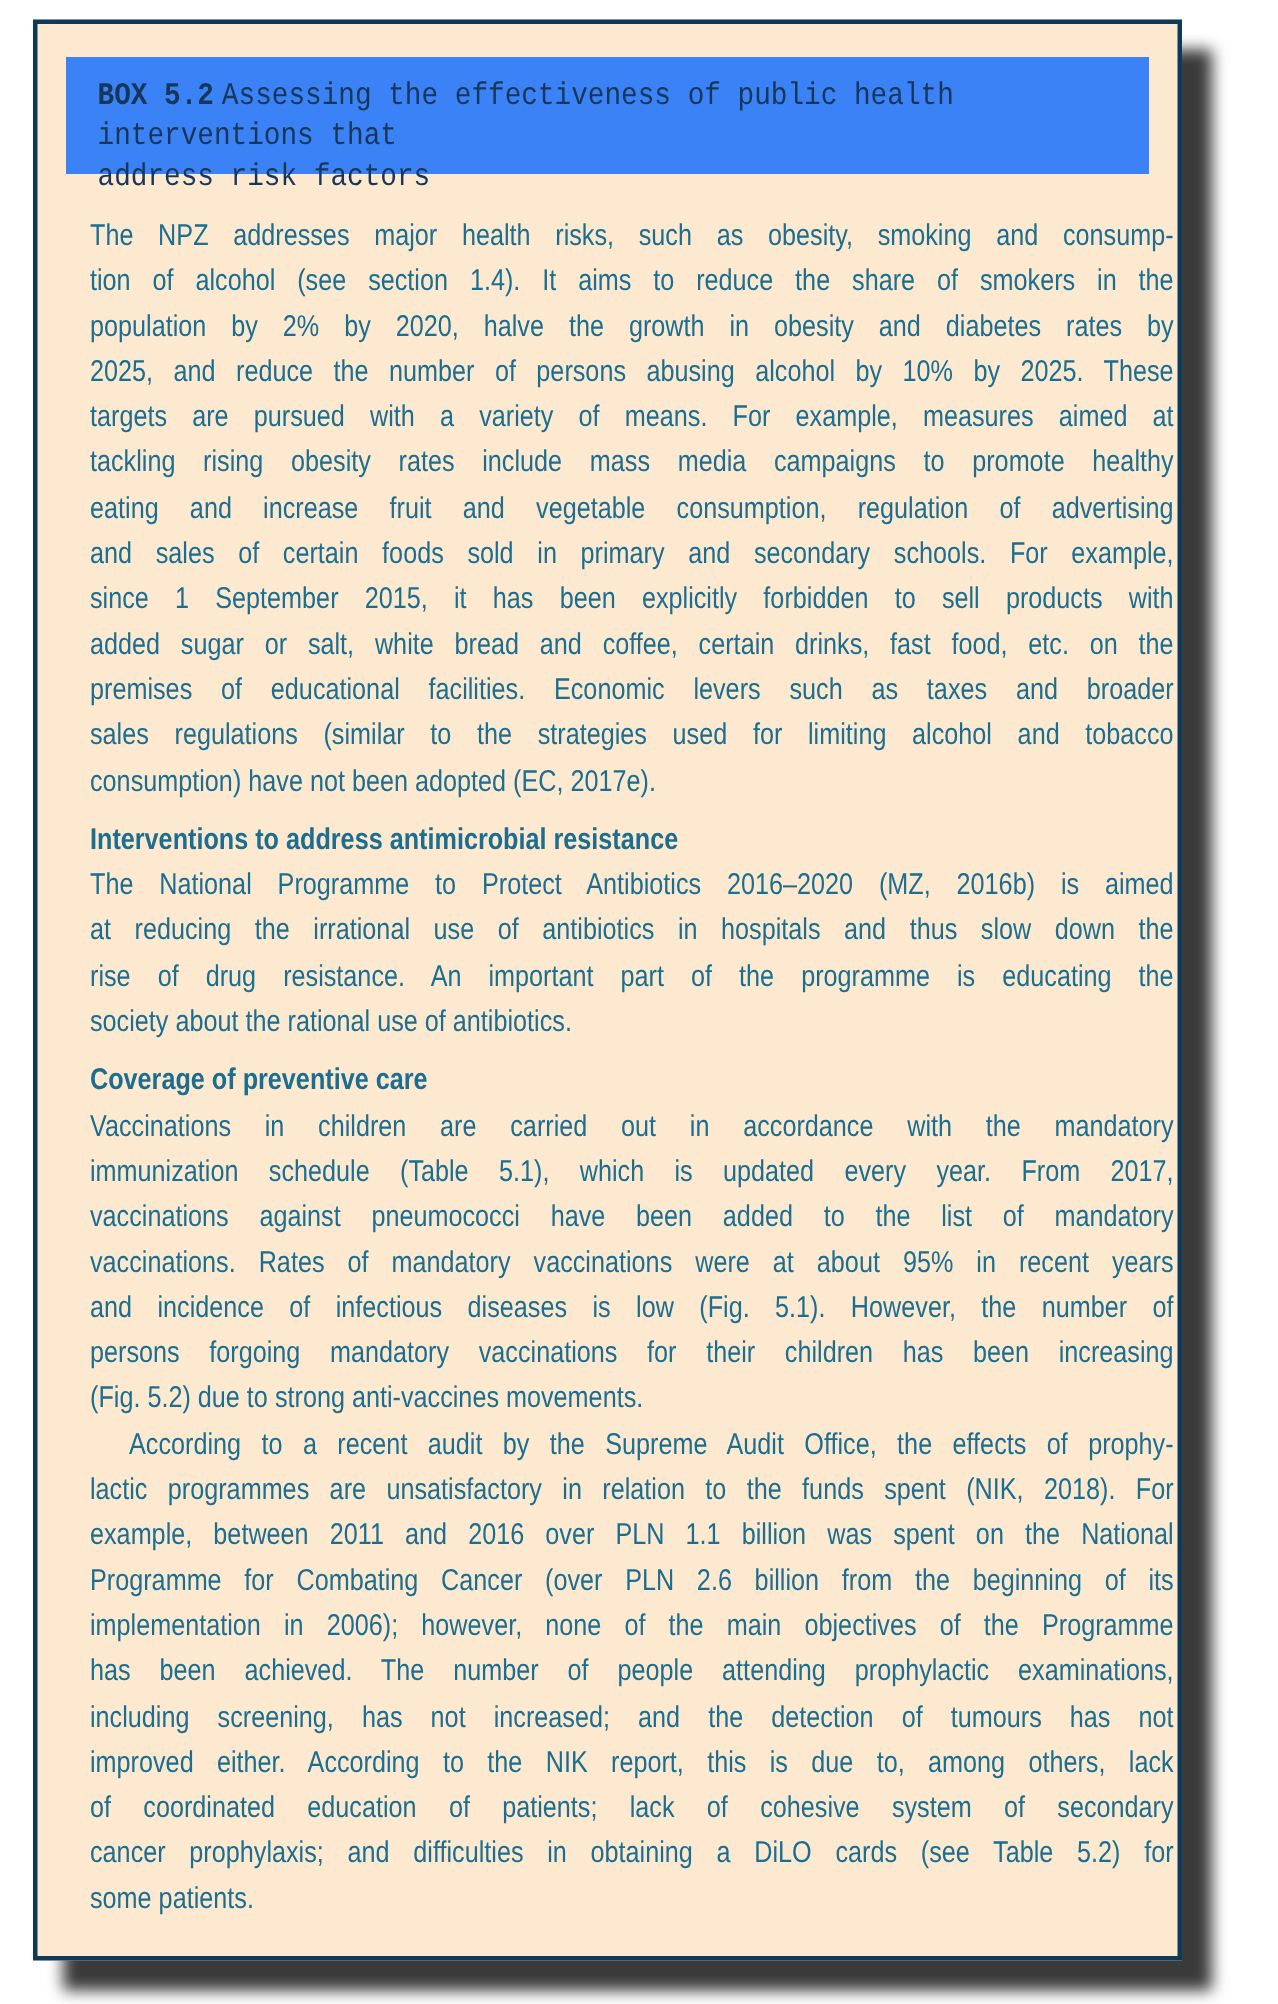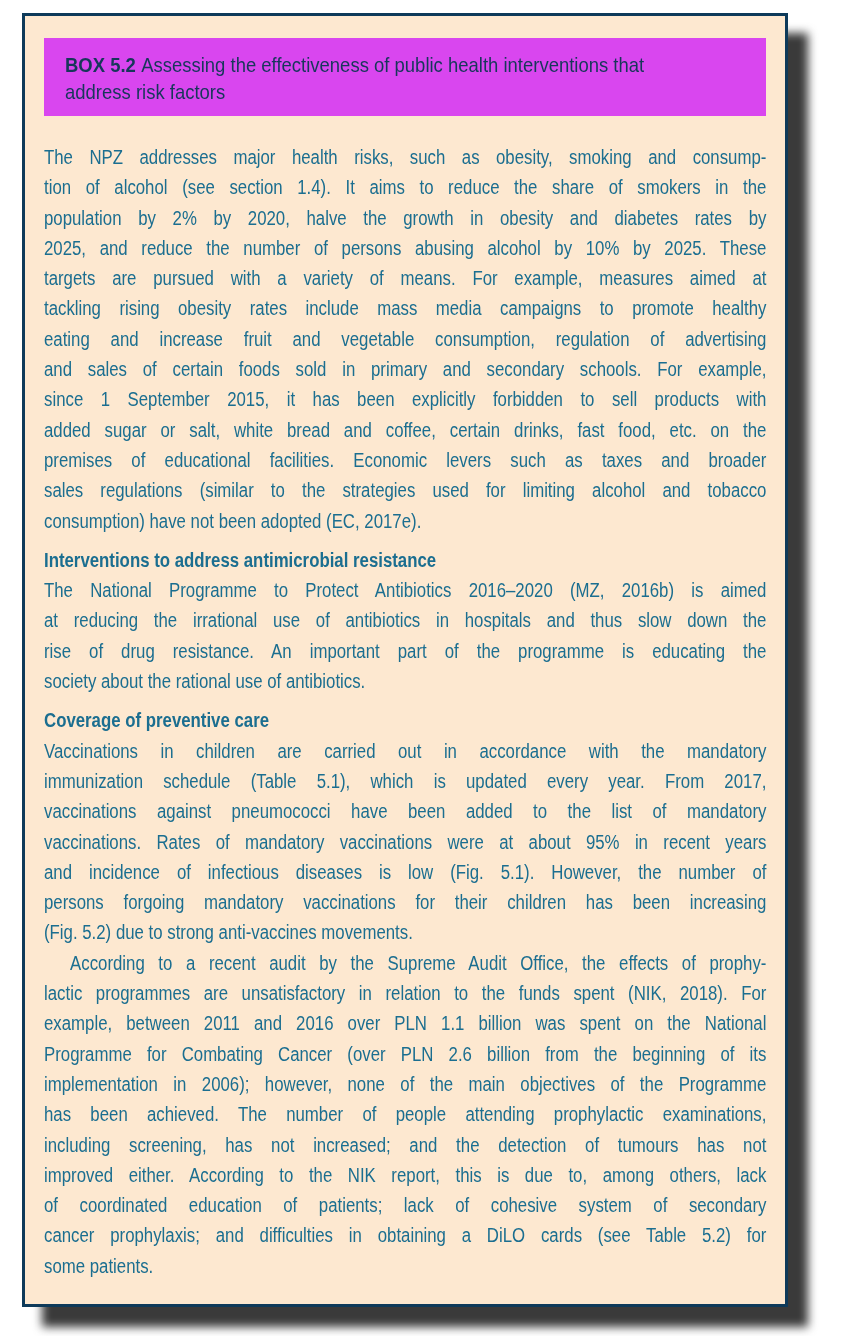--- a/index.html
+++ b/index.html
@@ -7,28 +7,28 @@
   .shadow {
     position: absolute; left: 42px; top: 33px; width: 766px; height: 1294px;
     background: #3a3a3a; filter: blur(5px);
   }
   .box {
     position: absolute; left: 22px; top: 13px; width: 760px; height: 1288px;
     background: #fde8d0; border: 3px solid #0e3a5a;
   }
   .title-bar {
     position: absolute; left: 19px; top: 22px; width: 722px; height: 78px;
-    background: #d946ef; box-sizing: border-box; padding: 13px 21px 0 21px;
-    color: #17375a; font-family: Liberation Sans, sans-serif; font-size: 21px; line-height: 27px;
+    background: #3b82f6; box-sizing: border-box; padding: 13px 21px 0 21px;
+    color: #17375a; font-family: Liberation Mono, monospace; font-size: 21px; line-height: 27px;
     transform-origin: 0 0;
   }
   .title-inner { transform: scaleX(0.88); transform-origin: 0 0; width: 780px; }
   .title-bar .boxno { font-weight: bold; margin-right: 6px; }
   .content {
-    position: absolute; left: 19px; top: 126px; width: 722px;
+    position: absolute; left: 35px; top: 126px; width: 722px;
     color: #1b6e90; font-family: "Liberation Sans", sans-serif; font-size: 20px; line-height: 30.3px;
   }
   .line { white-space: nowrap; display: block; height: 30.3px; transform: scaleX(0.84); transform-origin: 0 0; width: 860px; }
   .line.just { text-align: justify; text-align-last: justify; }
   .heading { font-weight: bold; color: #1b6e90; }
   .gap { height: 9px; }
   .indent { padding-left: 31px; width: 829px; }
 </style>
 </head>
 <body>

